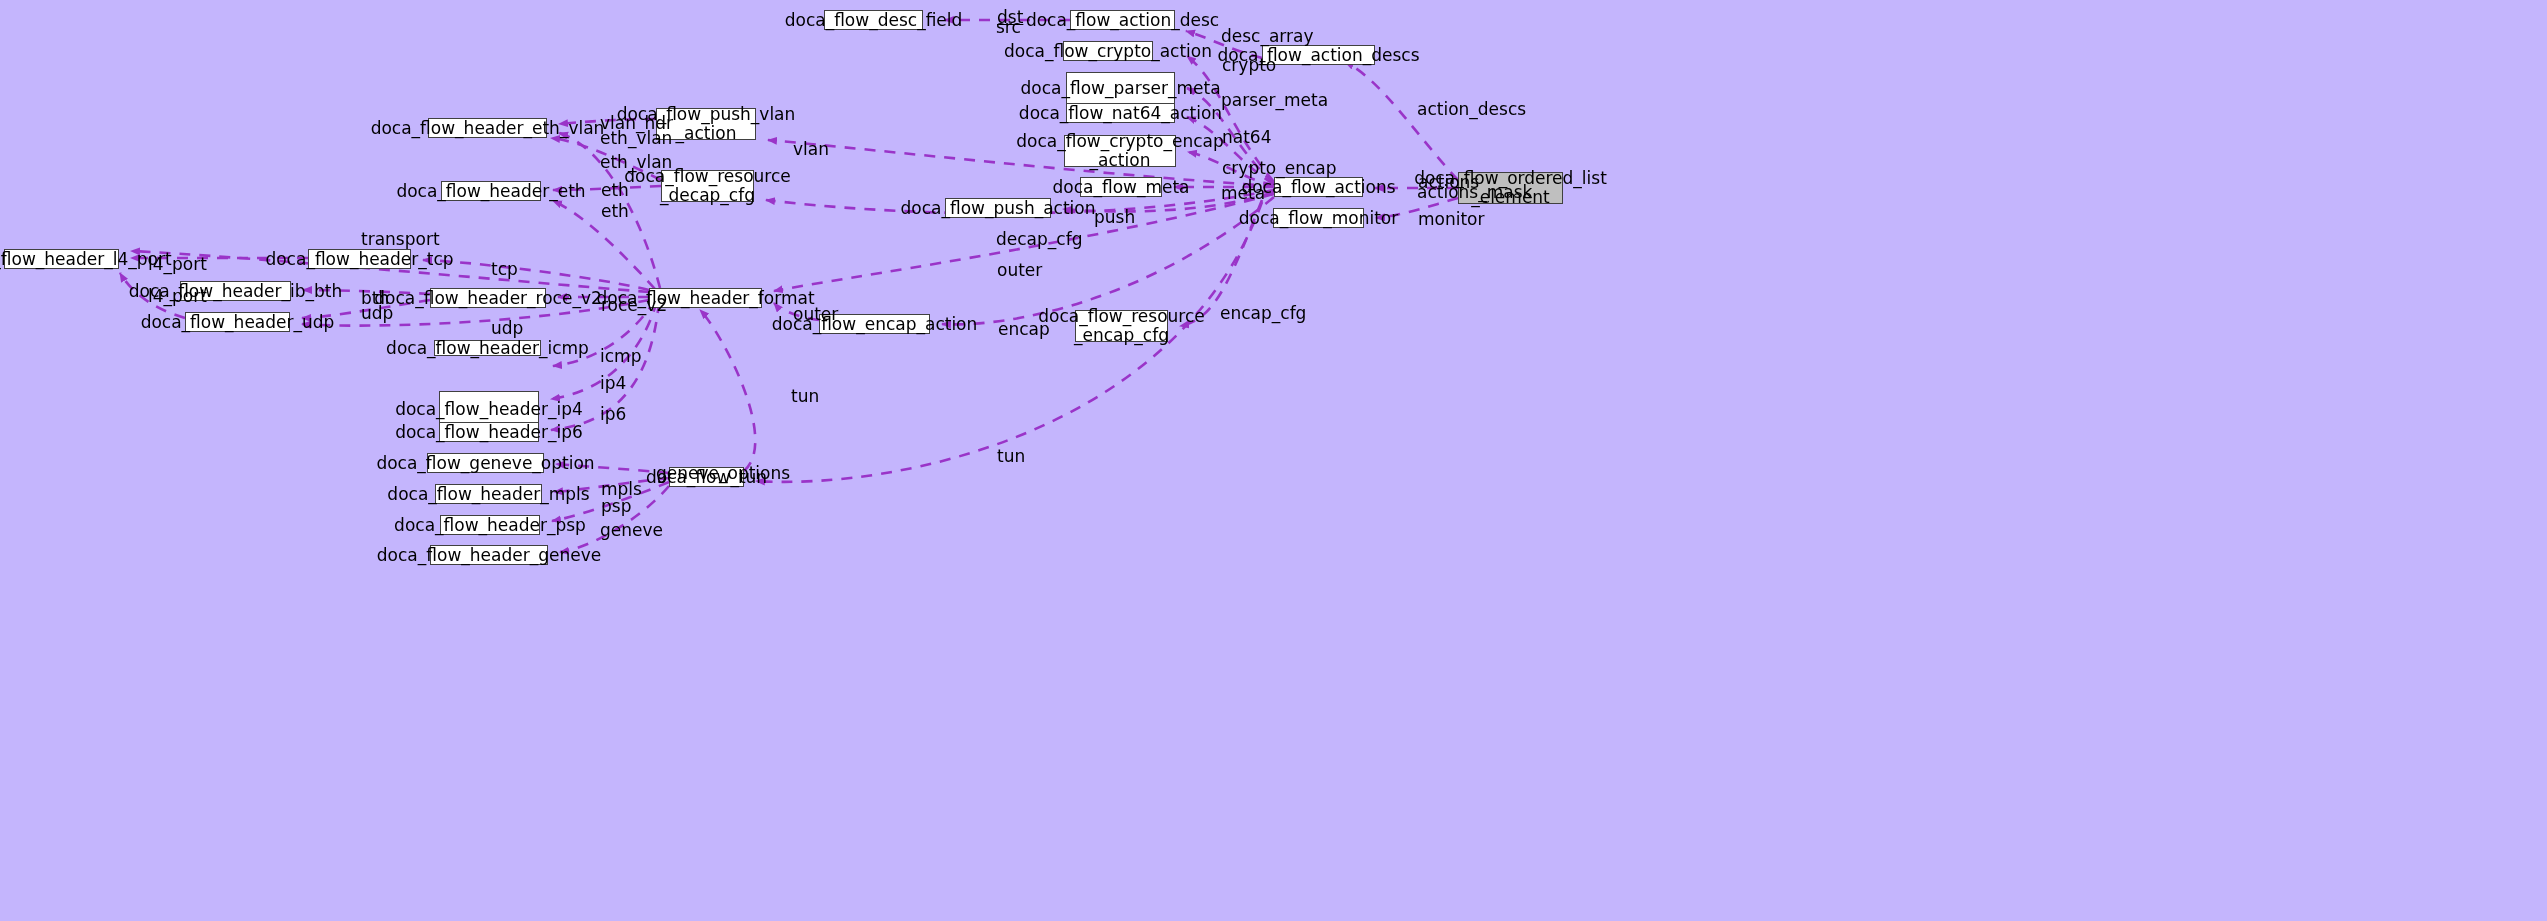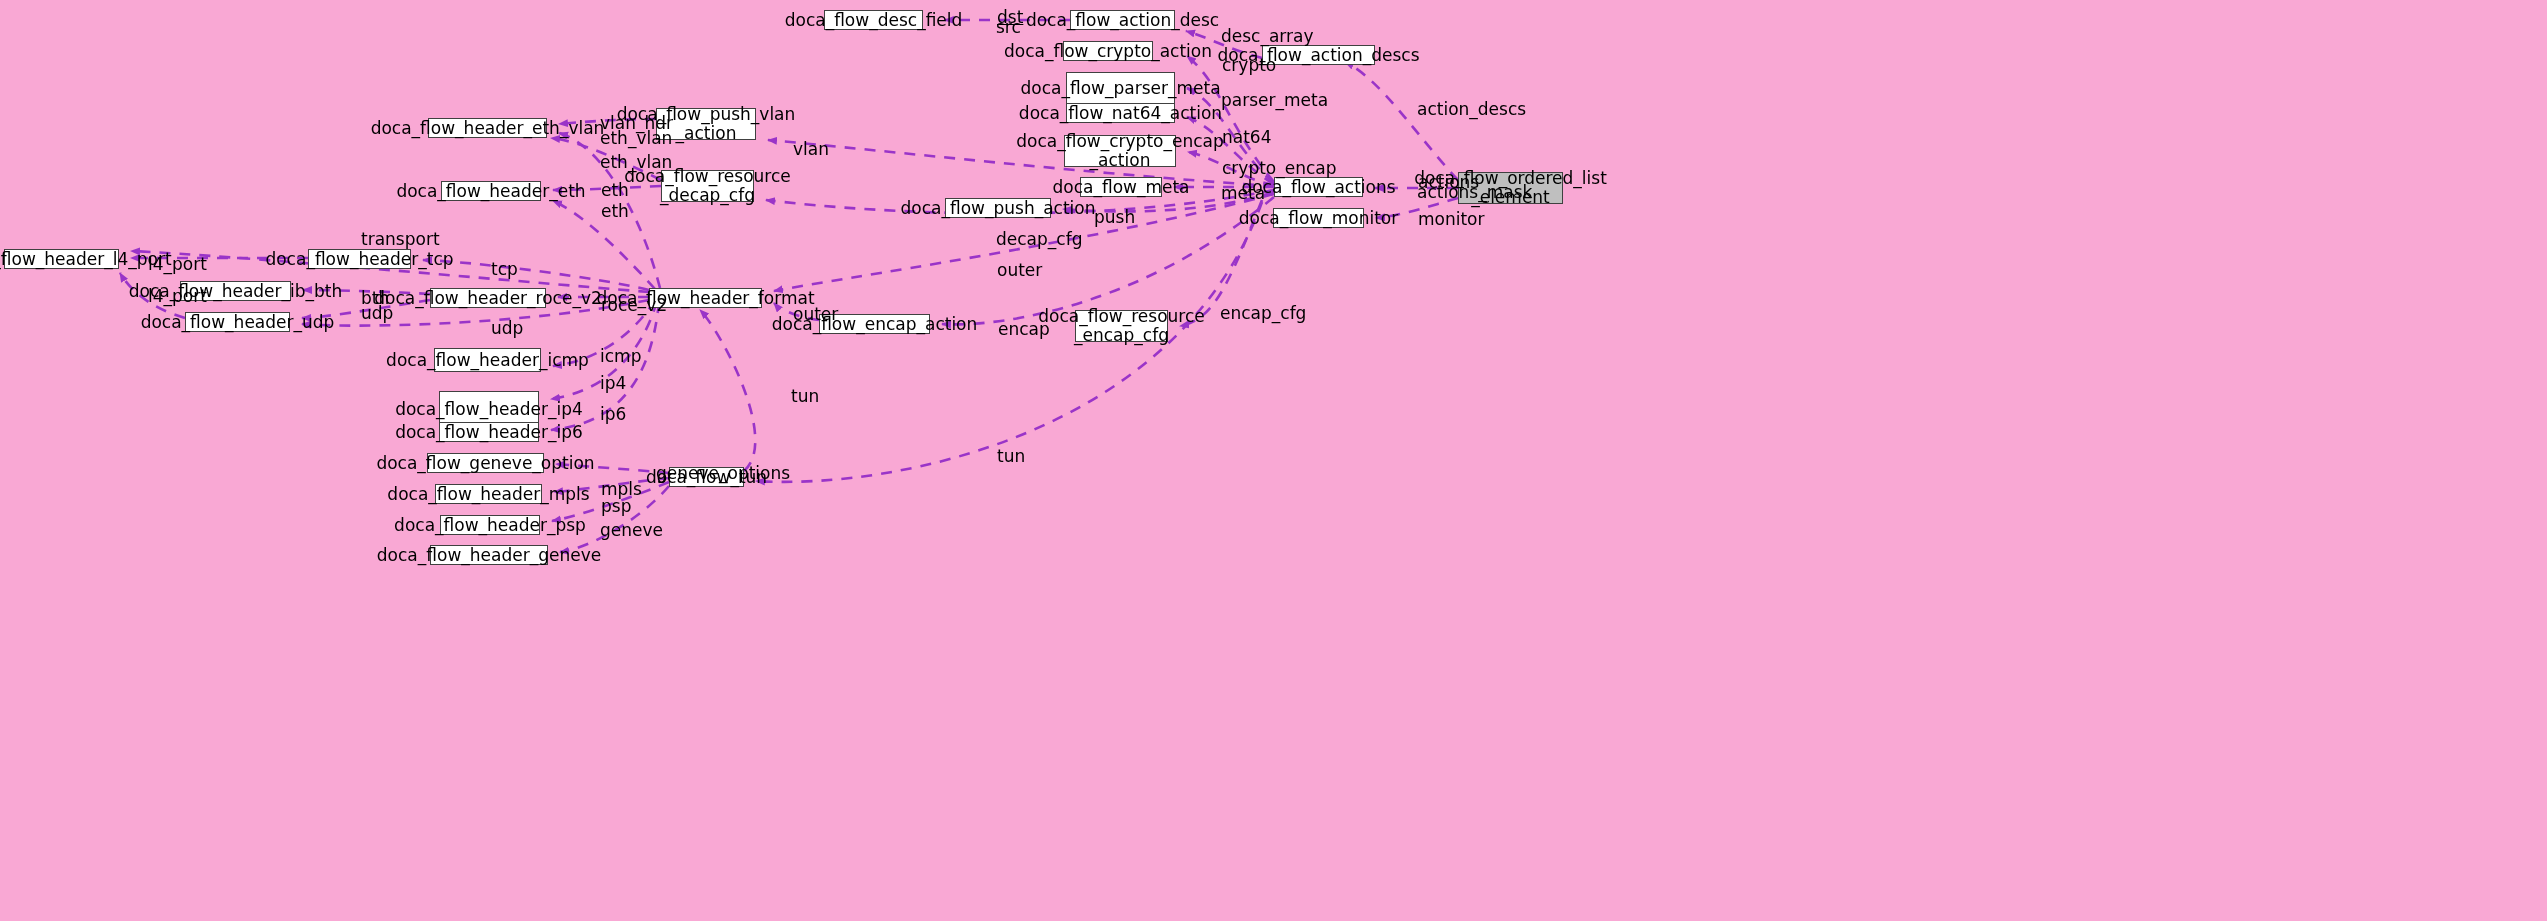--- a/index.html
+++ b/index.html
@@ -1,17 +1,17 @@
 <!DOCTYPE html>
 <html><head>
 <meta charset="utf-8">
 <style>
   html,body{margin:0;padding:0;background:#ffffff;}
   body{font-family:"DejaVu Sans","Liberation Sans",sans-serif;}
-  #canvas{position:relative;width:2547px;height:921px;background:#f9a8d4;overflow:hidden;}
+  #canvas{position:relative;width:2547px;height:921px;background:#c4b5fd;overflow:hidden;}
   #edges{position:absolute;left:0;top:0;width:2547px;height:921px;}
   .node{
     position:absolute;
     box-sizing:border-box;
     border:1px solid #404040;
     background:#ffffff;
     color:#000000;
     font-size:17px;
     line-height:19px;
     display:flex;
@@ -147,21 +147,21 @@
       <div class="node" style="left: 441px; top: 181px; width: 100px; height: 20px;">doca_flow_header_eth</div>
       <div class="node" style="left: 4px; top: 249px; width: 115px; height: 20px;">doca_flow_header_l4_port</div>
       <div class="node" style="left: 308px; top: 249px; width: 103px; height: 20px;">doca_flow_header_tcp</div>
       <div class="node" style="left: 180px; top: 281px; width: 111px; height: 20px;">doca_flow_header_ib_bth</div>
       <div class="node" style="left: 430px; top: 288px; width: 116px; height: 20px;">doca_flow_header_roce_v2</div>
       <div class="node" style="left: 185px; top: 312px; width: 105px; height: 20px;">doca_flow_header_udp</div>
       <div class="node" style="left: 649px; top: 288px; width: 113px; height: 20px;">doca_flow_header_format</div>
       <div class="node" style="left: 819px; top: 314px; width: 111px; height: 20px;">doca_flow_encap_action</div>
       <div class="node" style="left: 1075px; top: 310px; width: 93px; height: 32px;">doca_flow_resource
 _encap_cfg</div>
-      <div class="node" style="left: 434px; top: 348px; width: 107px; height: 24px;">doca_flow_header_icmp</div>
+      <div class="node" style="left: 434px; top: 340px; width: 107px; height: 16px;">doca_flow_header_icmp</div>
       <div class="node" style="left: 439px; top: 391px; width: 100px; height: 36px;">doca_flow_header_ip4</div>
       <div class="node" style="left: 439px; top: 422px; width: 100px; height: 20px;">doca_flow_header_ip6</div>
       <div class="node" style="left: 427px; top: 453px; width: 117px; height: 20px;">doca_flow_geneve_option</div>
       <div class="node" style="left: 435px; top: 484px; width: 107px; height: 20px;">doca_flow_header_mpls</div>
       <div class="node" style="left: 440px; top: 515px; width: 100px; height: 20px;">doca_flow_header_psp</div>
       <div class="node" style="left: 430px; top: 545px; width: 118px; height: 20px;">doca_flow_header_geneve</div>
       <div class="node" style="left: 669px; top: 467px; width: 75px; height: 20px;">doca_flow_tun</div>
     </div>
   <div id="labels">
       <div class="elabel" style="left: 997px; top: 7px; text-decoration: underline;">dst</div>

